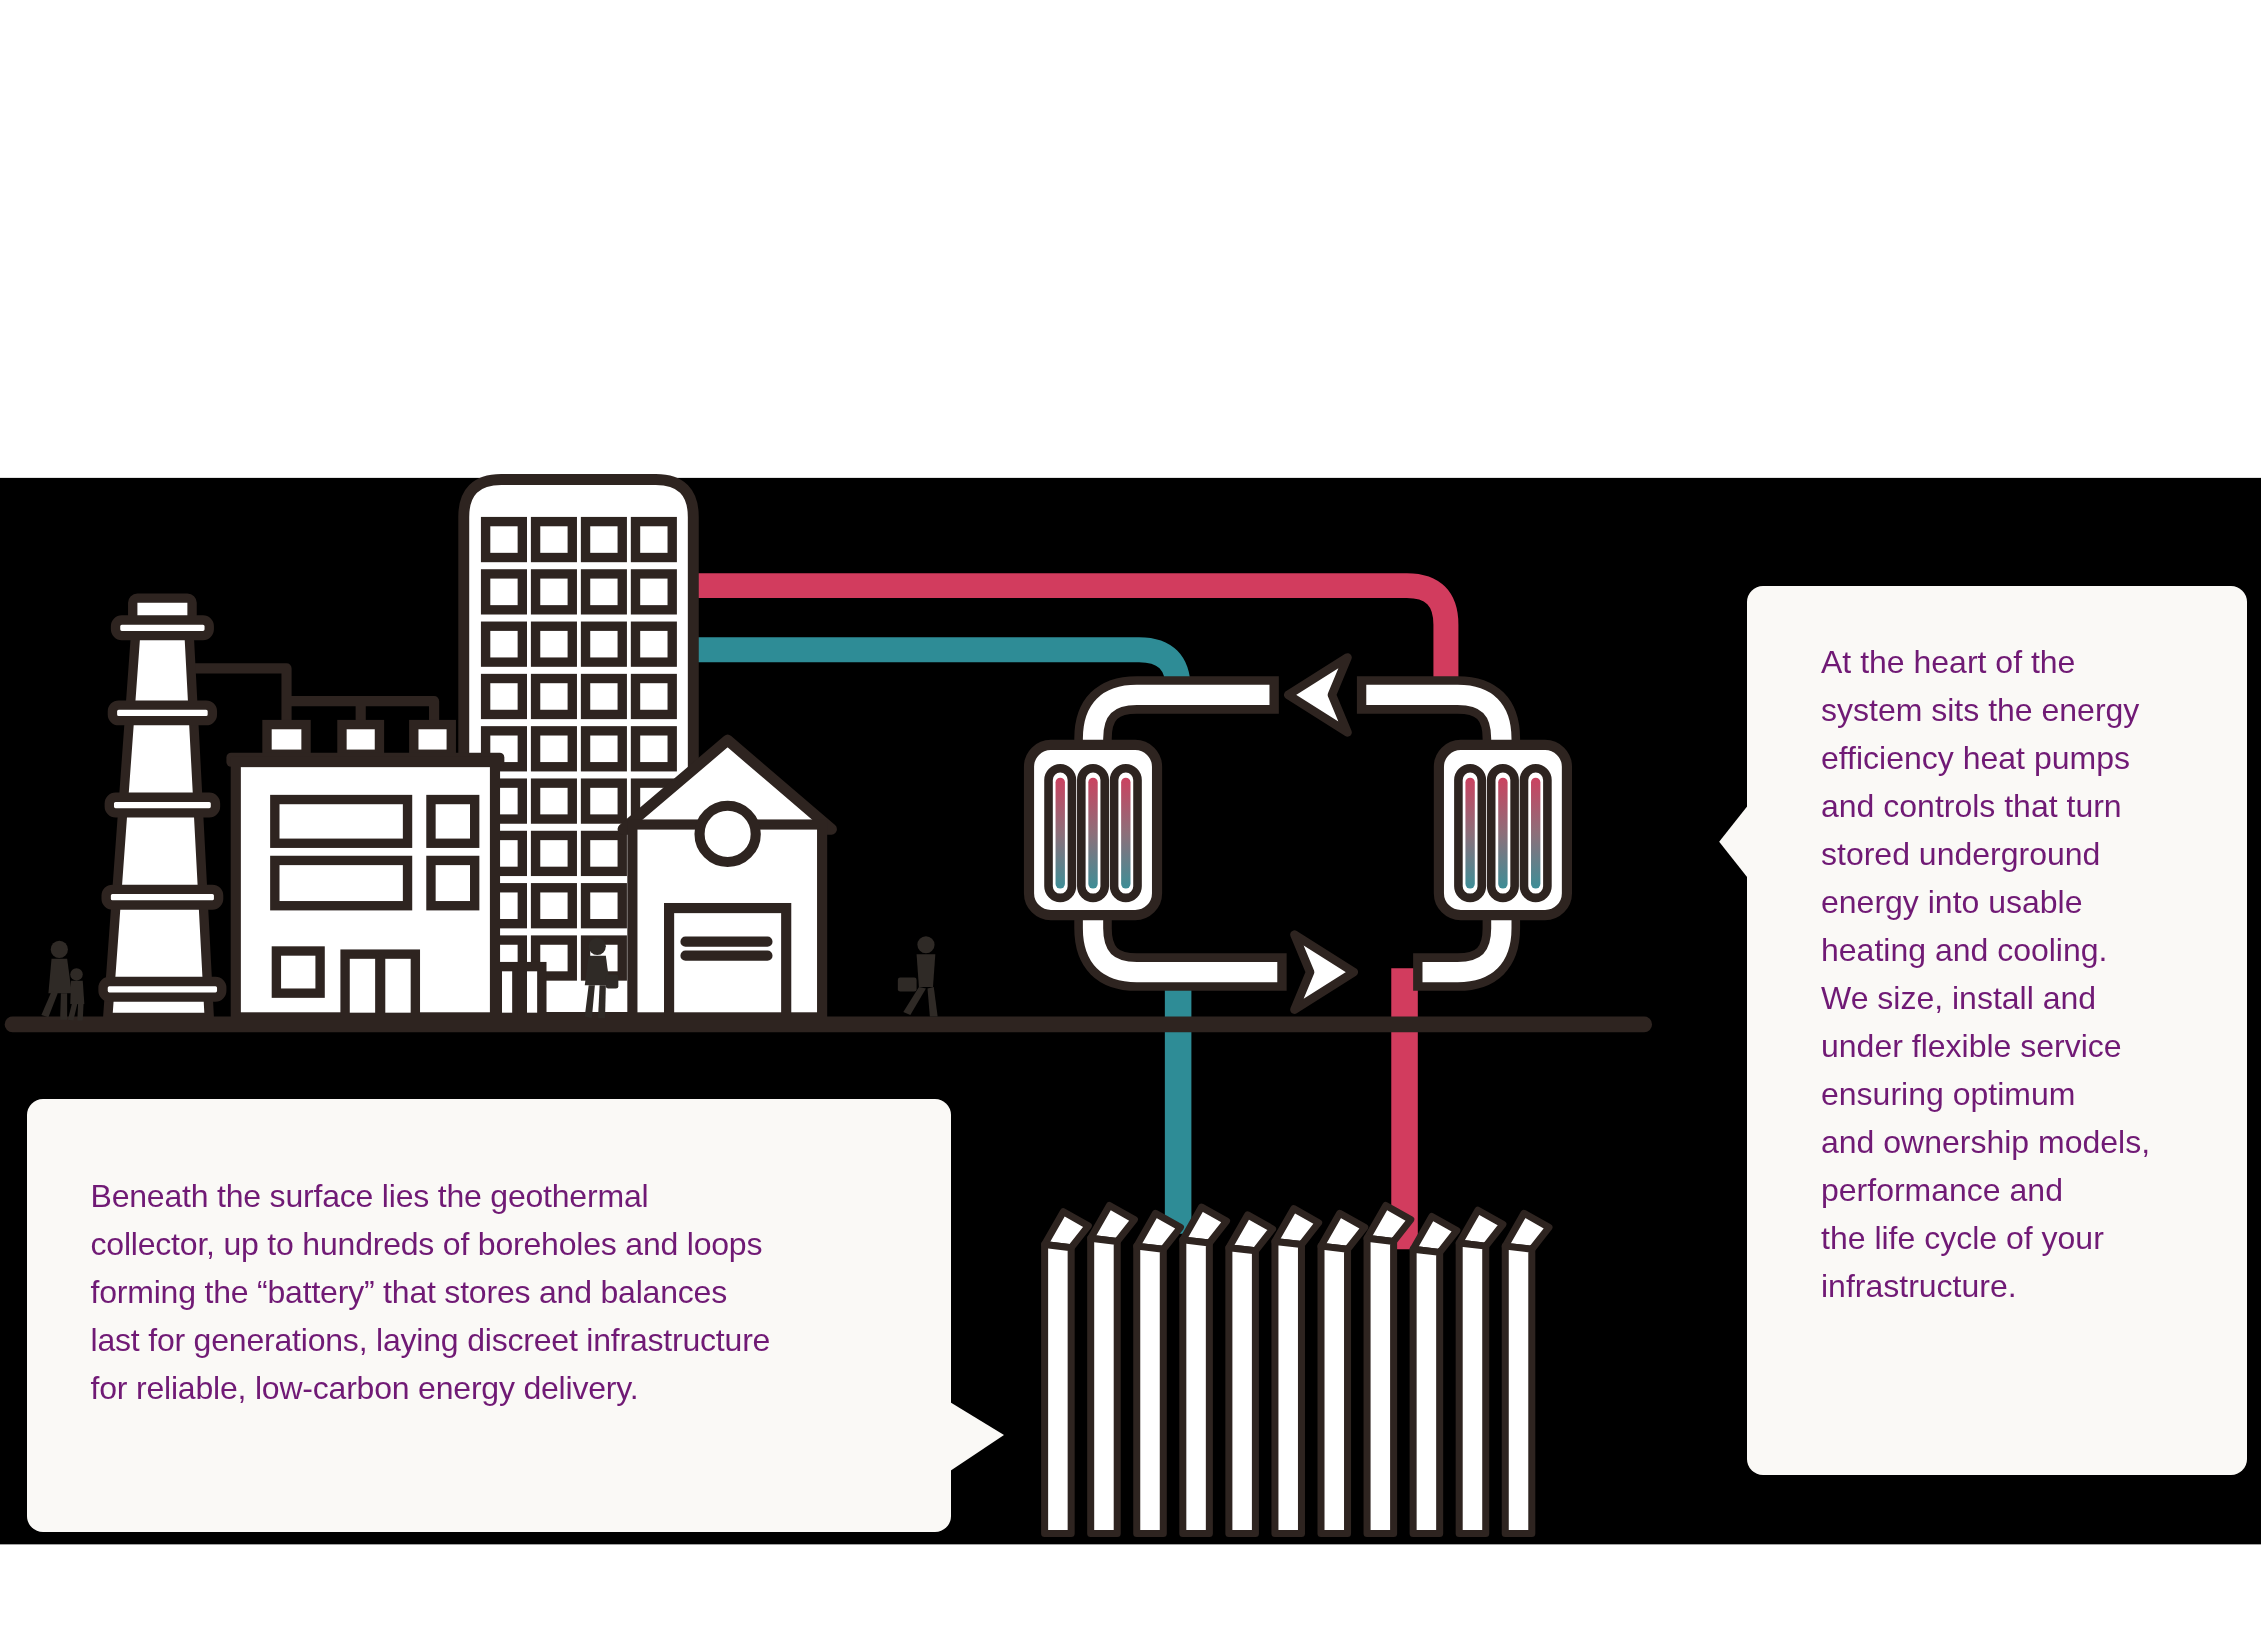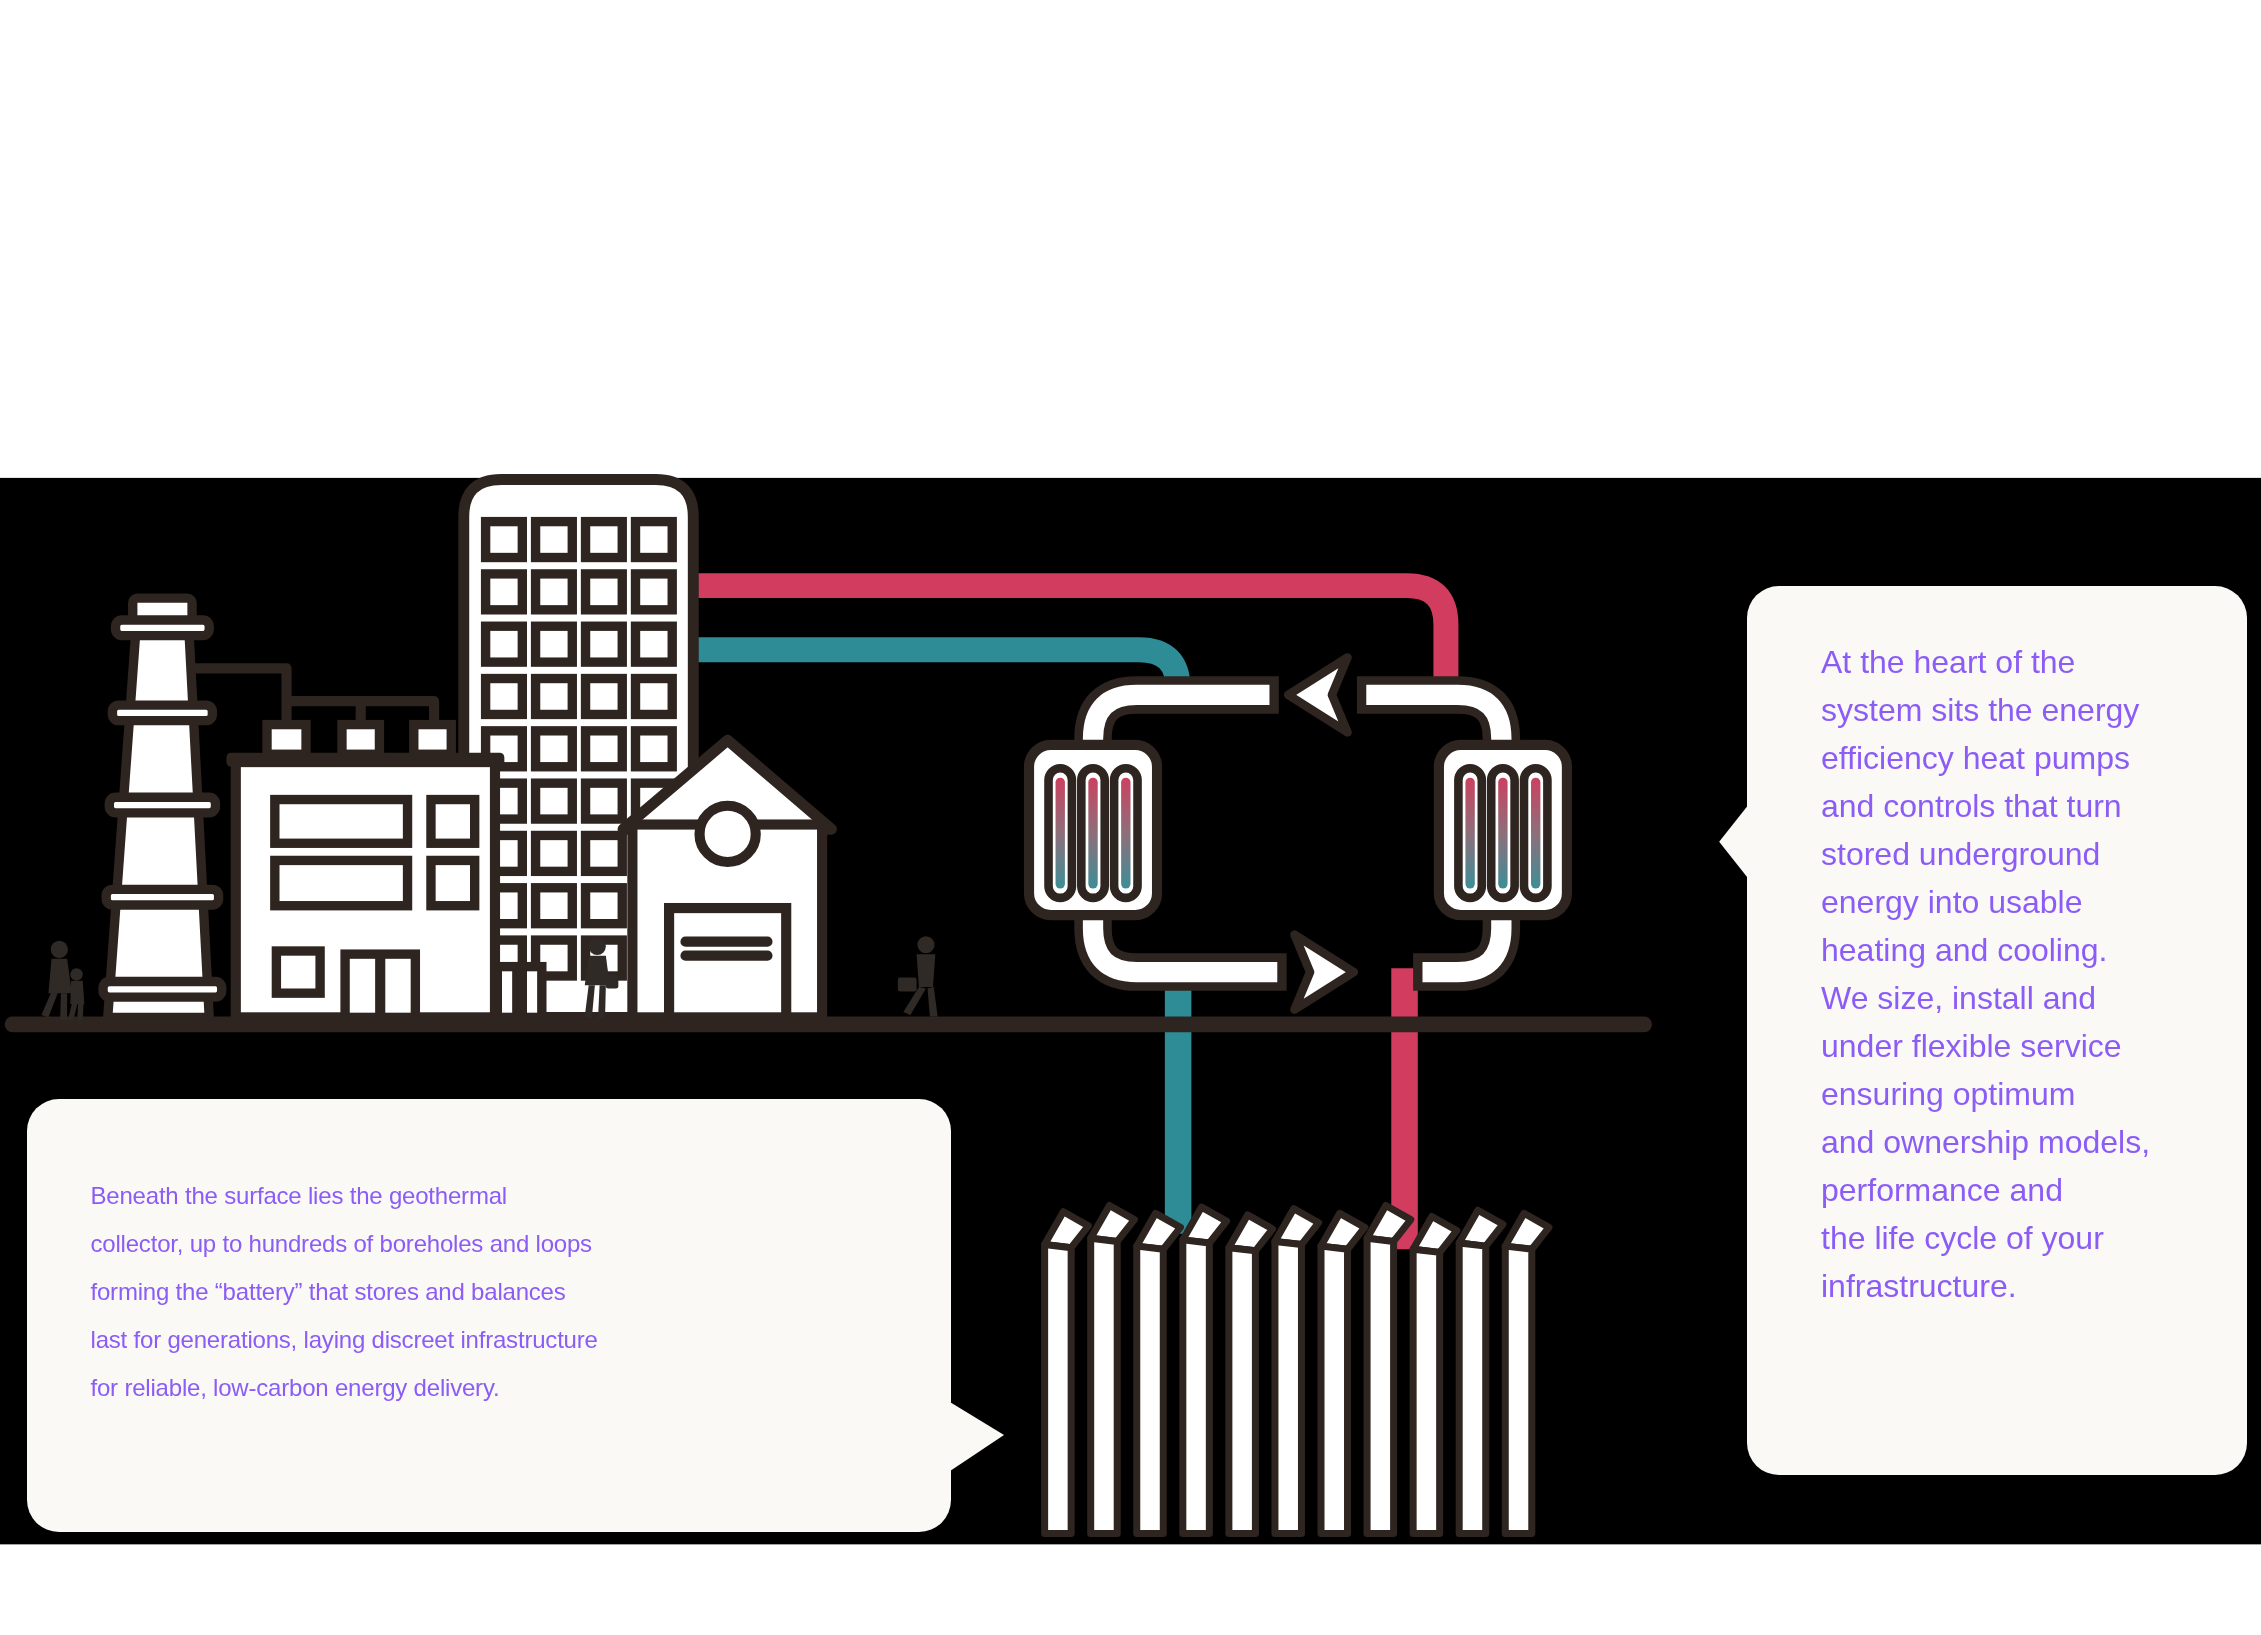--- a/index.html
+++ b/index.html
@@ -4,23 +4,23 @@
 <style>
   html,body{margin:0;padding:0;background:#ffffff;}
   .canvas{position:relative;width:2261px;height:1635px;background:#ffffff;overflow:hidden;
           font-family:"Liberation Sans", sans-serif;}
   svg{position:absolute;left:0;top:0;}
   
   .w{fill:#ffffff;stroke:#2e2420;}
   .dk{fill:#2e2420;}
   .ln{fill:none;stroke:#2e2420;stroke-width:13;stroke-linecap:round;stroke-linejoin:round;}
   .sil{fill:#2f2a26;}
-  .bubble{position:absolute;background:#faf9f6;border-radius:32px;color:#8b5cf6;z-index:2;}
+  .bubble{position:absolute;background:#faf9f6;border-radius:16px;color:#701a75;z-index:2;}
   .bubble .txt{position:absolute;}
-  .bl .txt{left:64px;top:73px;font-size:24px;line-height:48px;letter-spacing:-0.2px;}
+  .bl .txt{left:64px;top:73px;font-size:32px;line-height:48px;letter-spacing:-0.2px;}
   .br .txt{left:74px;top:52px;font-size:32px;line-height:48px;}
   .tline{white-space:nowrap;}
 </style>
 </head>
 <body>
 
 <div class="canvas">
 
 <svg width="2261" height="1635" viewBox="0 0 2896 2094">
   <defs>

